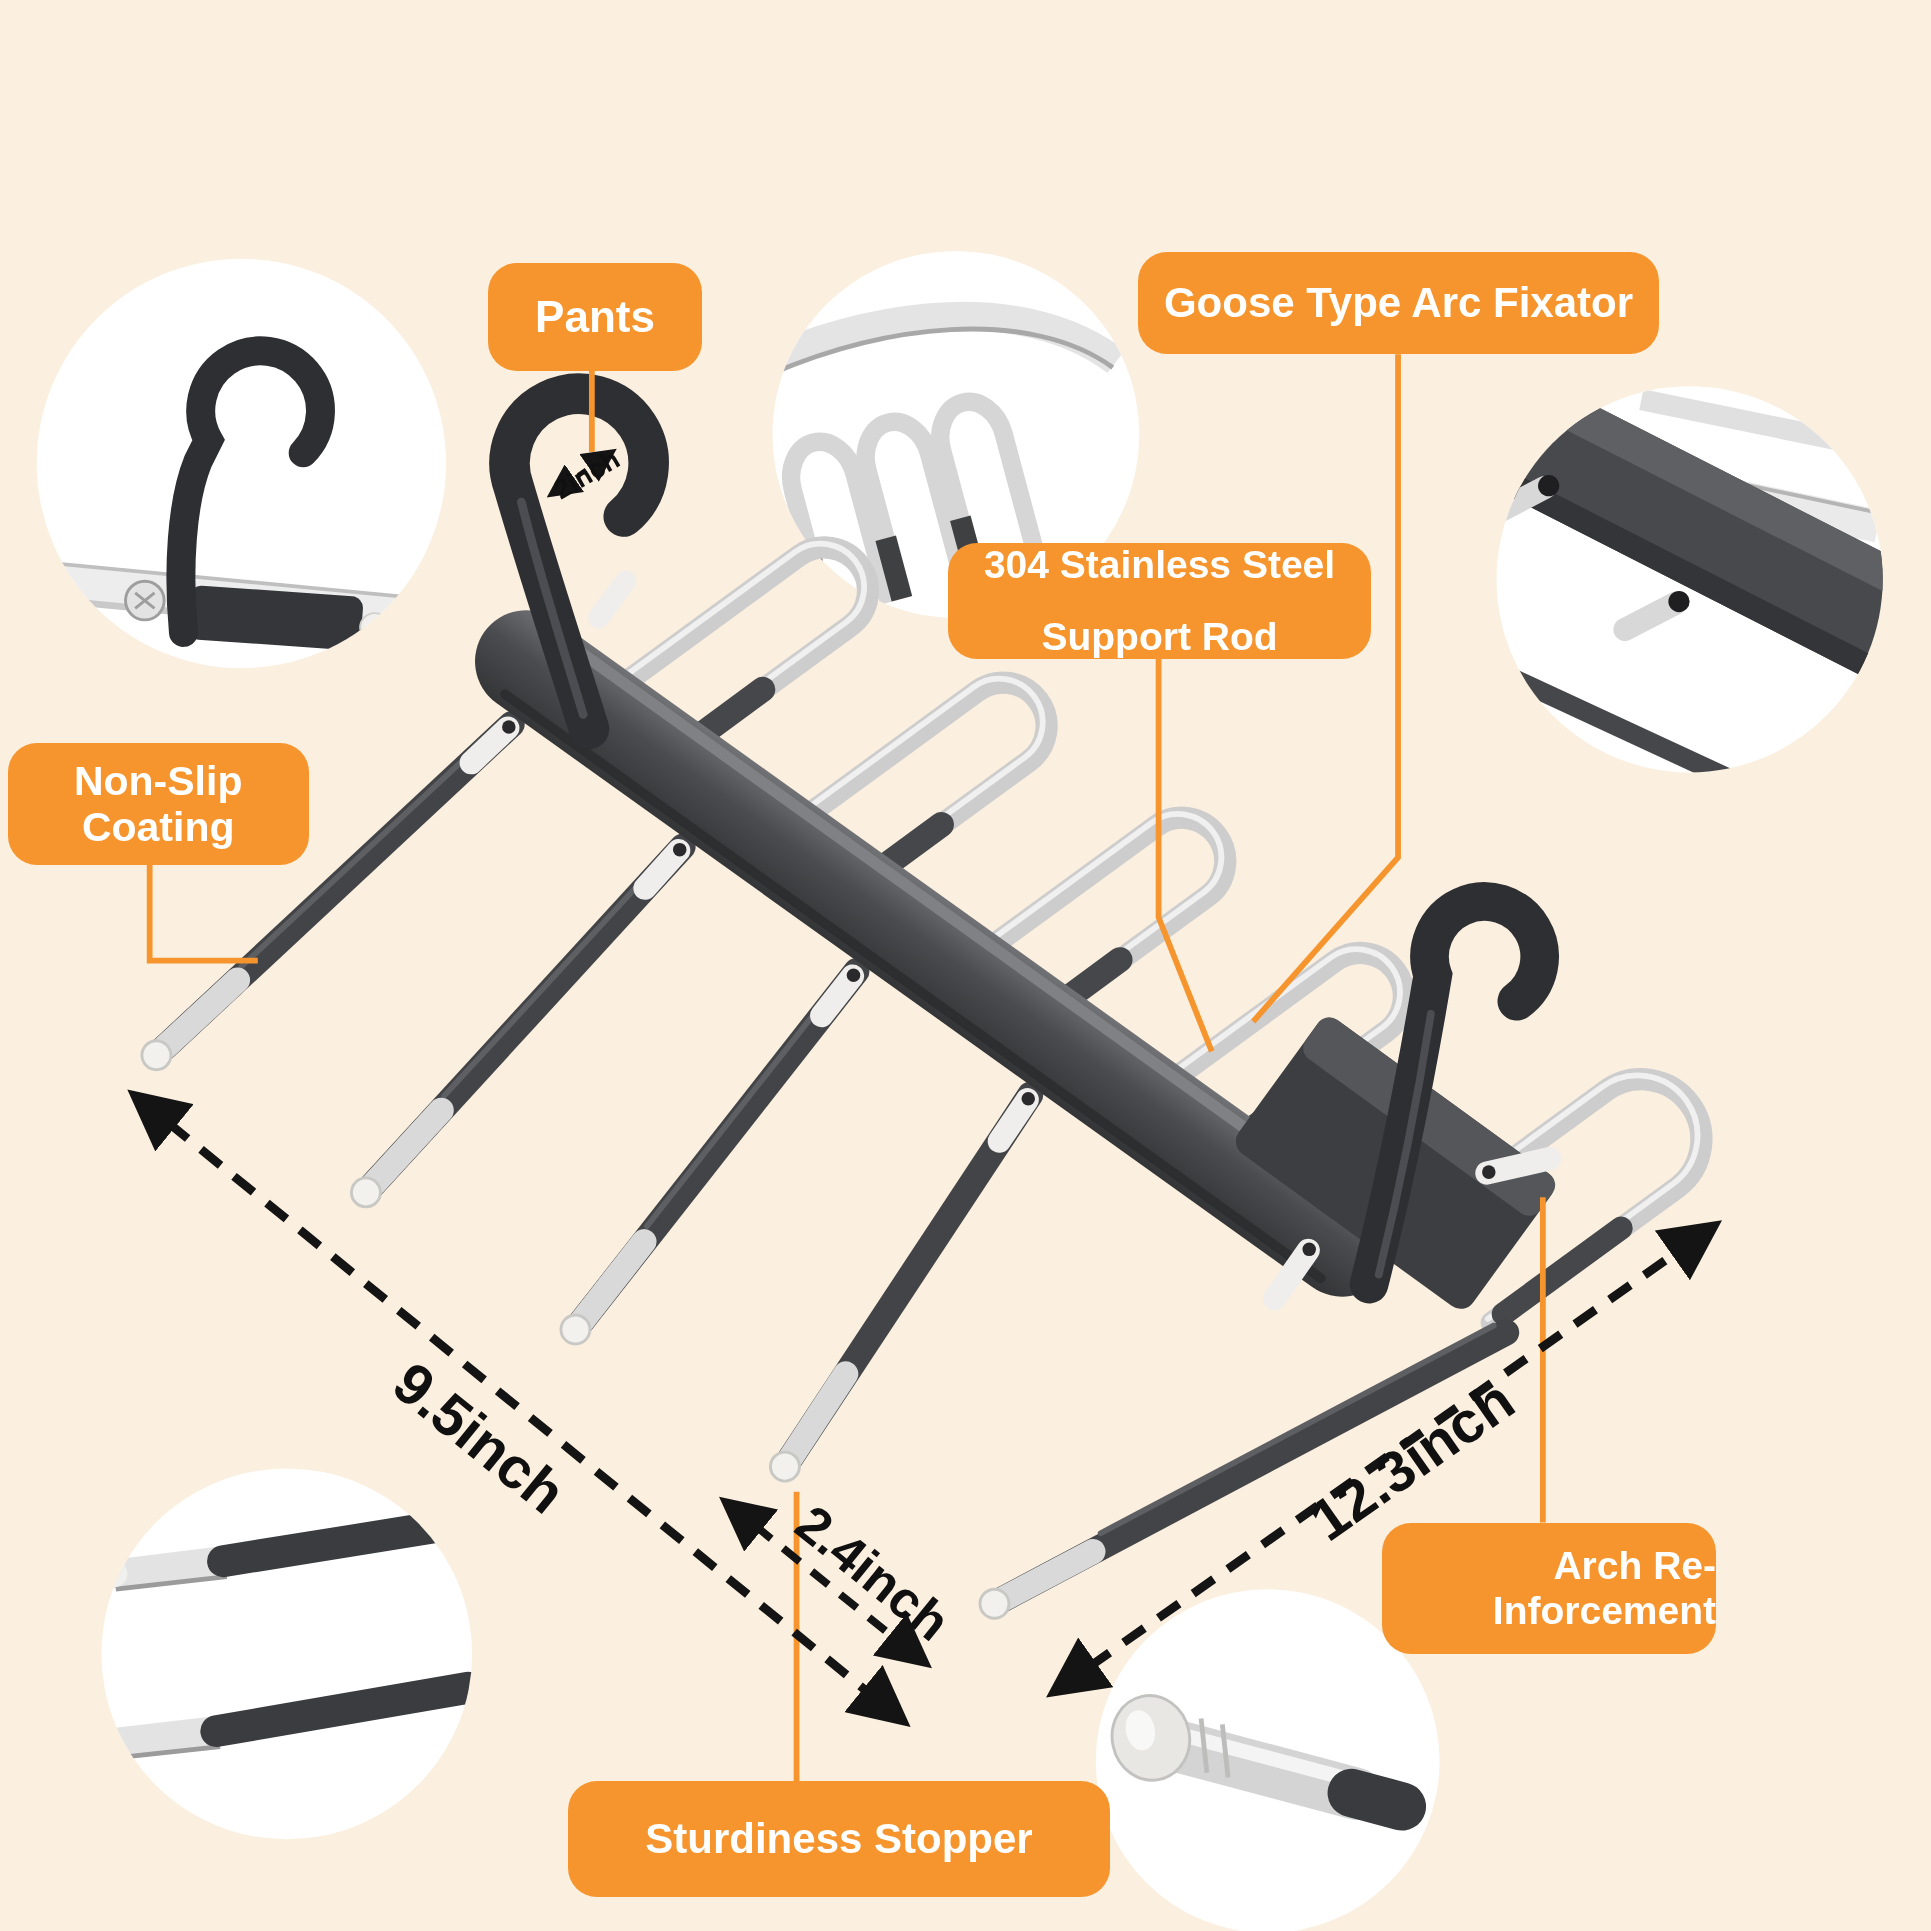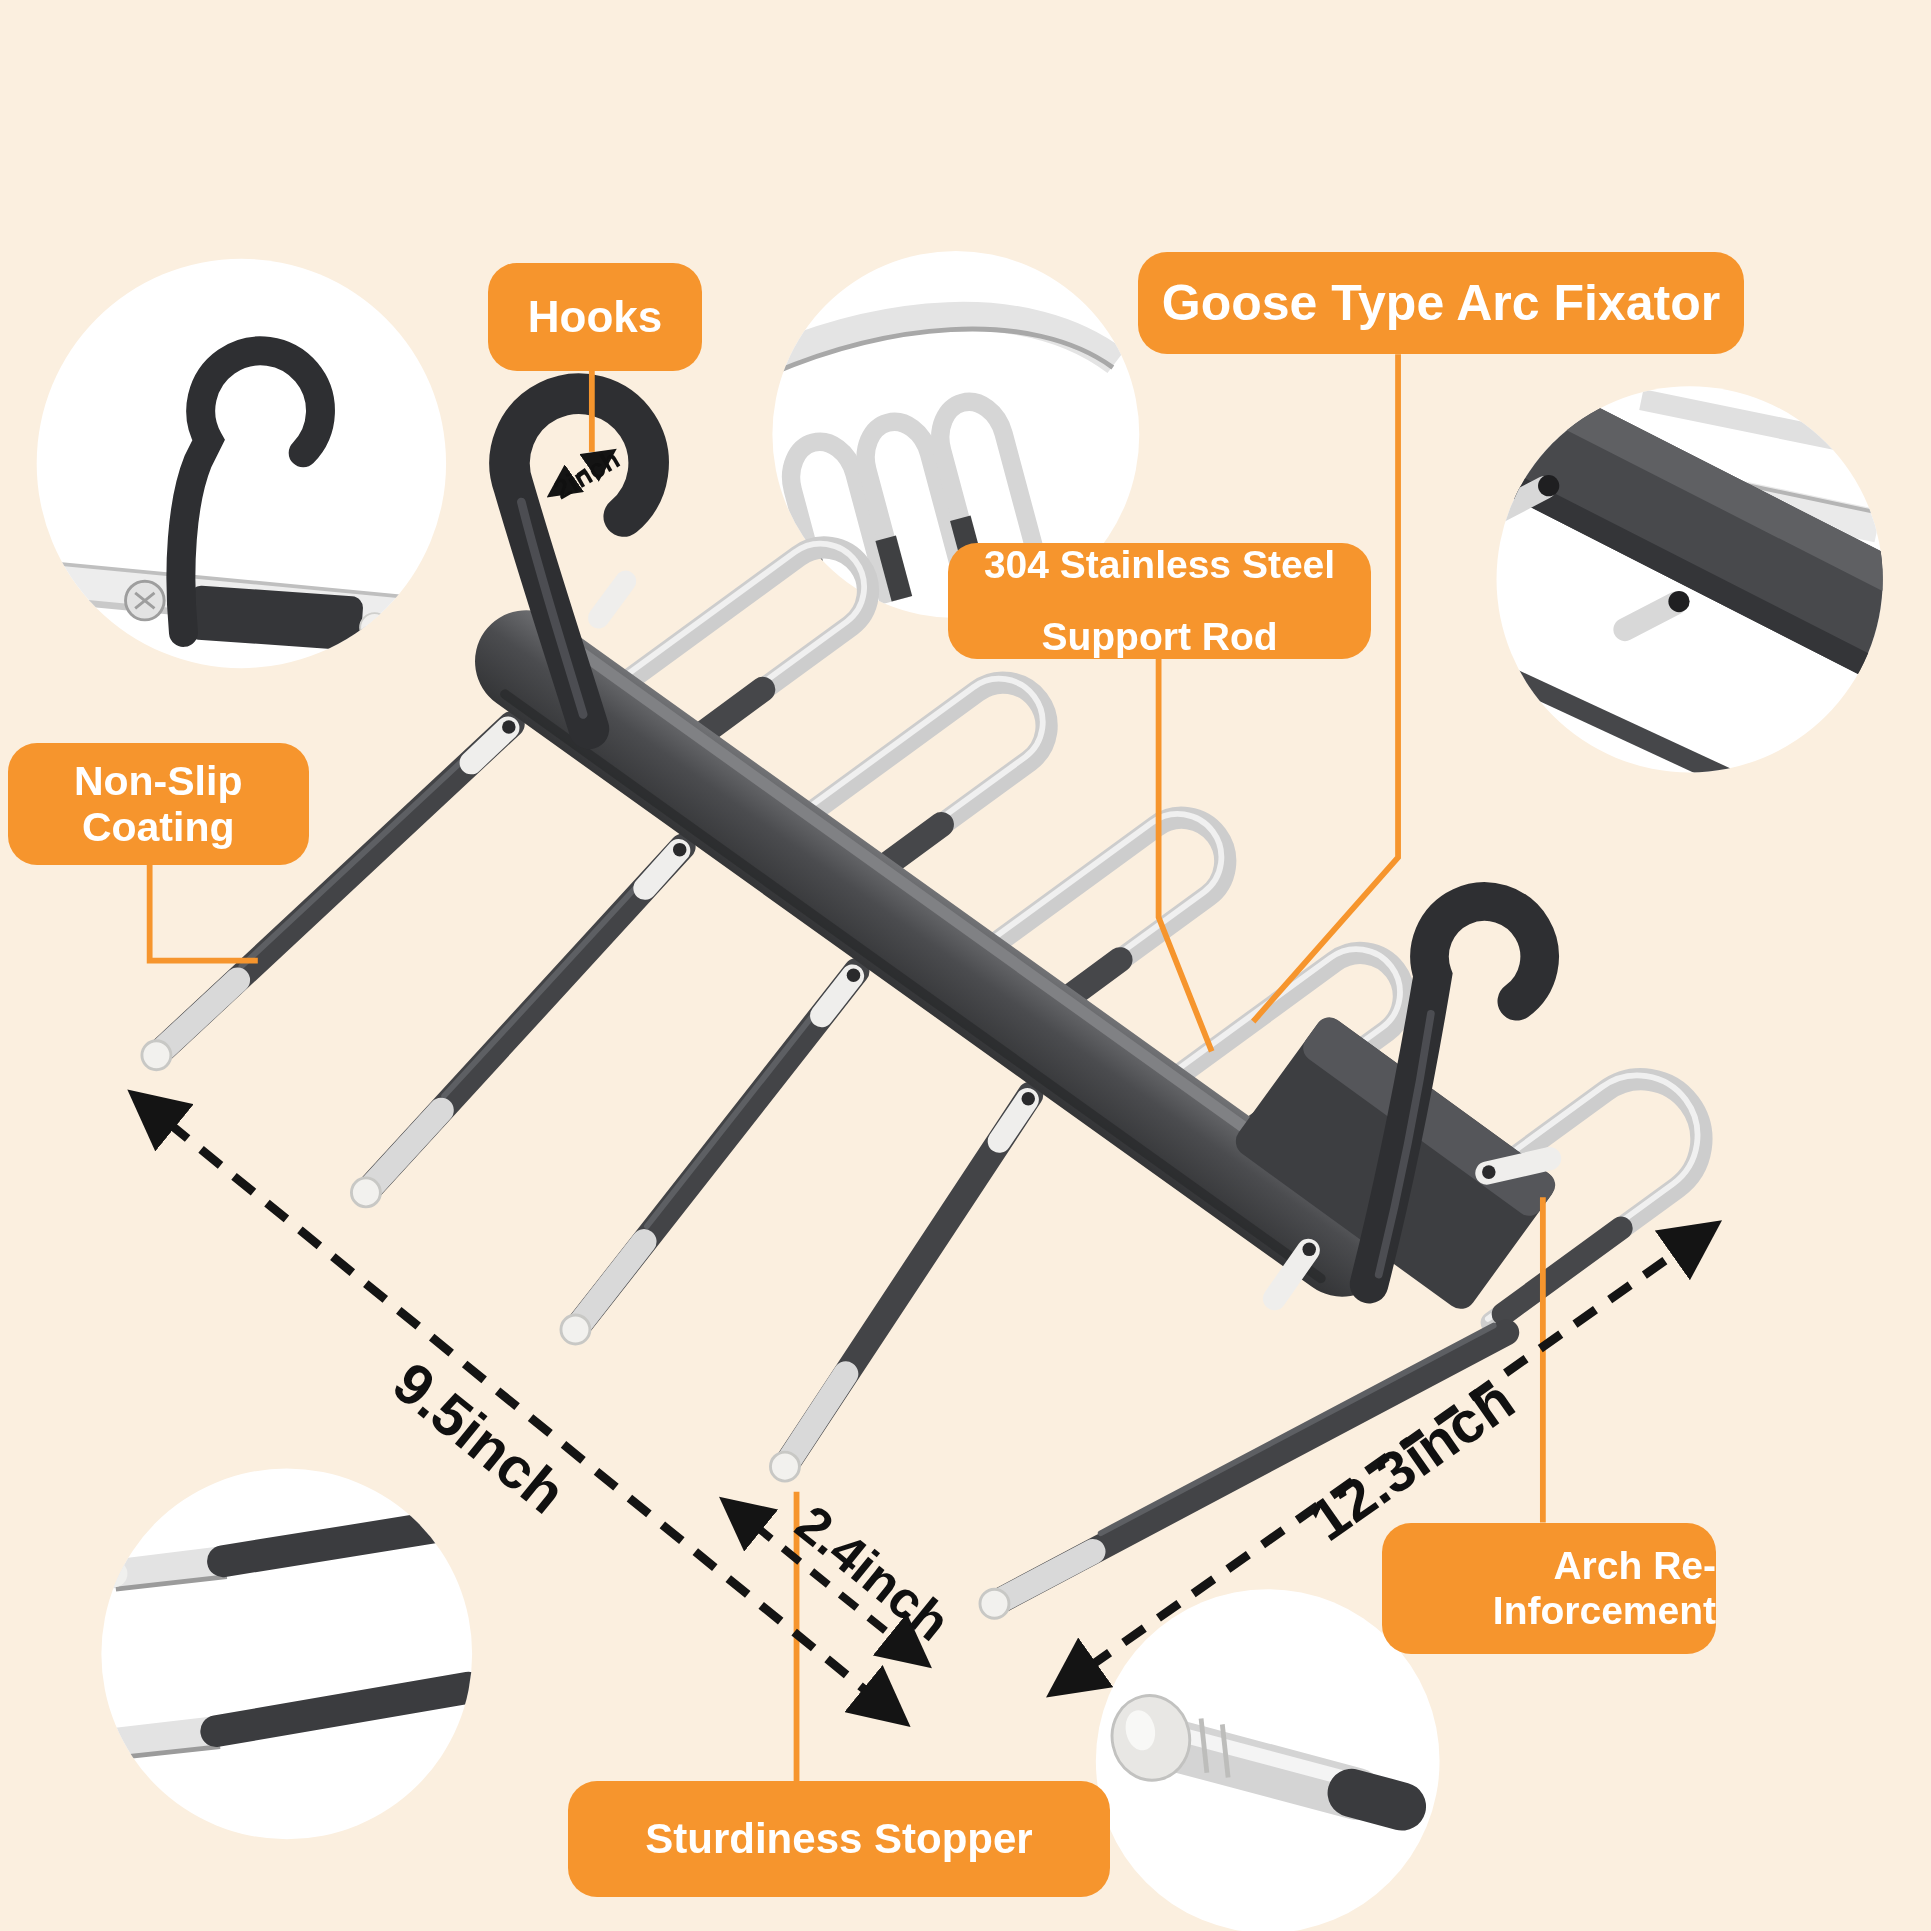--- a/index.html
+++ b/index.html
@@ -6,21 +6,21 @@
   #canvas{position:relative;width:1931px;height:1931px;background:#FBEFDF;
           font-family:"Liberation Sans",sans-serif;overflow:hidden;}
   #artwork{position:absolute;left:0;top:0;z-index:1;}
   .title{position:absolute;left:0;top:13.5px;width:1931px;text-align:center;
          font-weight:bold;color:#0F0F0F;font-size:98px;line-height:1.07;
          letter-spacing:-1.9px;z-index:3;}
   .callout{position:absolute;background:#F6952D;color:#FFFFFF;font-weight:bold;
            border-radius:29px;display:flex;flex-direction:column;align-items:center;
            justify-content:center;text-align:center;line-height:1.13;z-index:3;}
   .co-hooks      {left:488px; top:263px; width:214px; height:108px; font-size:44px;}
-  .co-goose      {left:1138px;top:252px; width:606px; height:102px; font-size:50px;}
+  .co-goose      {left:1138px;top:252px; width:521px; height:102px; font-size:42px;}
   .co-steel      {left:948px; top:543px; width:423px; height:116px; font-size:39px;gap:28px;}
   .co-nonslip    {left:7.7px;   top:743px; width:301px; height:122px; font-size:41px;}
   .co-arch       {left:1382px;top:1523px;width:334px; height:131px; font-size:39px;align-items:flex-end;}
   .co-sturdiness {left:568px; top:1781px;width:542px; height:116px; font-size:42px;}
   .dim{position:absolute;font-weight:bold;color:#101010;text-align:center;z-index:2;}
   .dim-95 {left:357px; top:1405px;width:251px;height:58px;font-size:58px;transform:rotate(39deg);}
   .dim-123{left:1274px;top:1427px;width:270px;height:58px;font-size:58px;transform:rotate(-35deg);}
   .dim-24 {left:748px; top:1543px;width:251px;height:58px;font-size:52px;transform:rotate(39deg);}
   .dim-2  {left:531px; top:459px; width:116px;height:39px;font-size:27px;transform:rotate(-30deg);}
 </style>
@@ -233,21 +233,21 @@
     <g fill="none" stroke="#141414">
       <path d="M 140 1135 L 935 1782" stroke-width="9" stroke-dasharray="26 18" marker-start="url(#ah)" marker-end="url(#ah)"></path>
       <path d="M 1092 1752 L 1775 1270" stroke-width="9" stroke-dasharray="26 18" marker-start="url(#ah)" marker-end="url(#ah)"></path>
       <path d="M 752 1556 L 958 1722" stroke-width="8" stroke-dasharray="22 16" marker-start="url(#ah)" marker-end="url(#ah)"></path>
       <path d="M 571 512 L 634 468" stroke-width="5" stroke-dasharray="10 7" marker-start="url(#ah)" marker-end="url(#ah)"></path>
     </g>
   </svg>
 
 
   <div class="callout co-hooks">
-    <div>Hooks</div>
+    <div>Pants</div>
   </div>
 
   <div class="callout co-goose">
     <div>Goose Type Arc Fixator</div>
   </div>
 
   <div class="callout co-steel">
     <div>304 Stainless Steel</div>
     <div>Support Rod</div>
   </div>

